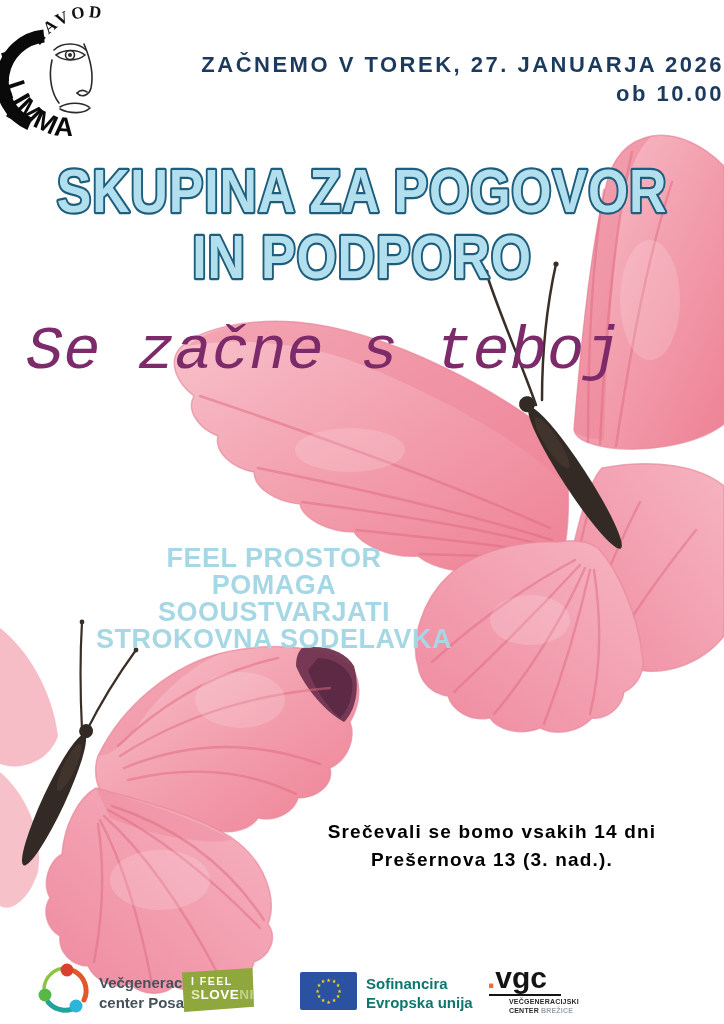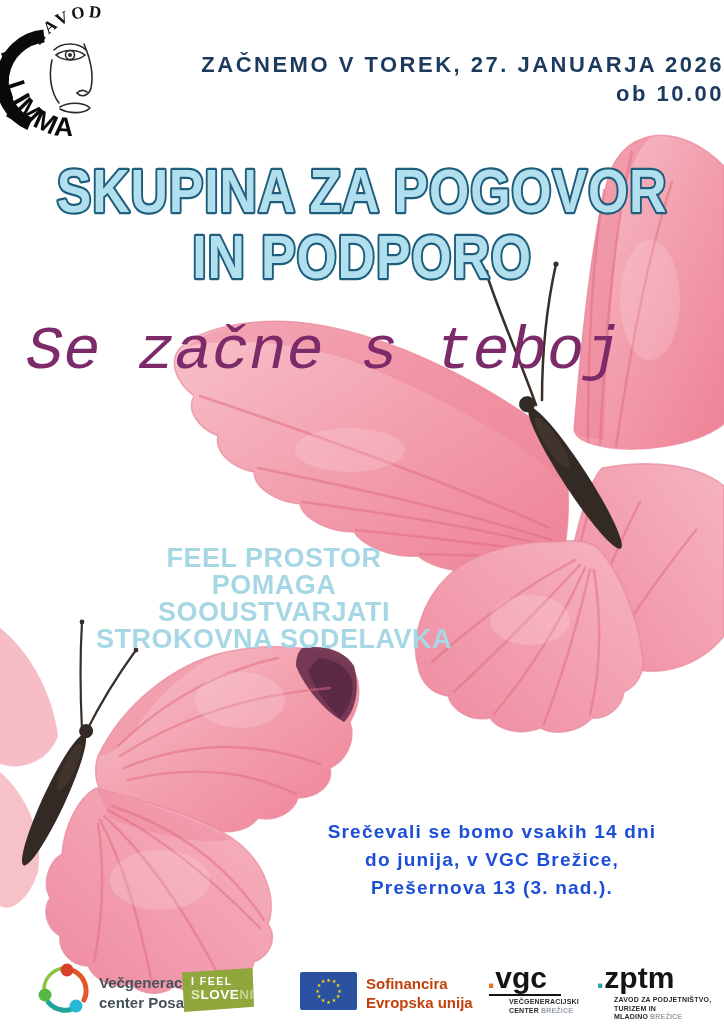--- a/index.html
+++ b/index.html
@@ -21,35 +21,35 @@
     letter-spacing:1px;fill:#b2dfee;stroke:#1e5e7c;stroke-width:4.5;paint-order:stroke;
     stroke-linejoin:round;text-anchor:middle;}
 
   .tagline{position:absolute;left:26px;top:306px;z-index:2;white-space:nowrap;
     font-family:Liberation Mono, monospace;font-style:italic;font-size:62px;line-height:92px;color:#7c2a69;}
 
   .features{position:absolute;left:0;top:545px;width:548px;text-align:center;z-index:2;
     color:#a6d7e4;font-weight:800;font-size:27px;line-height:27px;letter-spacing:0.5px;}
 
   .meeting{position:absolute;left:280px;top:818px;width:424px;text-align:center;z-index:2;
-    color:#1d4ed8;font-weight:800;font-size:19px;line-height:28px;letter-spacing:1.2px;}
+    color:#000000;font-weight:800;font-size:19px;line-height:28px;letter-spacing:1.2px;}
 
   .footer{position:absolute;left:0;top:955px;width:724px;height:69px;z-index:4;}
   .footer > div{position:absolute;}
   .pos-icon{left:36px;top:7px;width:56px;height:56px;}
   .pos-text{left:99px;top:18px;font-size:15px;line-height:20px;font-weight:600;color:#45525c;}
   .ifs{left:182px;top:13px;width:72px;height:44px;background:#8fa73c;
     clip-path:polygon(0% 10%,98% 0%,100% 88%,3% 100%);padding:0;}
   .ifs-in{padding:7px 0 0 9px;}
   .ifs-1{font-size:10.5px;font-weight:800;color:#ffffff;letter-spacing:1.5px;line-height:12px;}
   .ifs-2{font-size:13.5px;font-weight:800;line-height:15px;letter-spacing:0.5px;color:#ffffff;}
   .ifs-2 .pale{color:#e2eabc;} .ifs-2 .pale2{color:#c2d189;}
   .eu-flag{left:300px;top:17px;width:57px;height:38px;}
   #eu-stars text{font-family:"DejaVu Sans",sans-serif;}
-  .eu-text{left:366px;top:19px;font-size:15px;line-height:19px;font-weight:700;color:#c2410c;}
+  .eu-text{left:366px;top:19px;font-size:15px;line-height:19px;font-weight:700;color:#0f766e;}
   .vgcb{left:487px;top:8px;width:104px;}
   .zptmb{left:596px;top:8px;width:126px;}
   .wordmark{font-size:30px;line-height:30px;font-weight:900;color:#141414;letter-spacing:0px;
     font-family:"Liberation Sans",sans-serif;}
   .dot-o{color:#e8722c;} .dot-t{color:#2aa79e;}
   .rule{height:2px;background:#141414;width:72px;margin:1px 0 2px 2px;}
   .sub{font-size:7px;line-height:8.5px;font-weight:700;color:#2a2a2a;letter-spacing:0.2px;}
   .vgcb .sub{margin-left:22px;} .zptmb .sub{margin-left:18px;margin-top:3px;}
   .sub .lt{color:#9aa2ab;margin-left:2px;}
 </style>
@@ -170,21 +170,20 @@
 
   <div class="features">
     <div>FEEL PROSTOR</div>
     <div>POMAGA</div>
     <div>SOOUSTVARJATI</div>
     <div>STROKOVNA SODELAVKA</div>
   </div>
 
   <div class="meeting">
     <div>Srečevali se bomo vsakih 14 dni</div>
-    <div>do junija, v VGC Brežice,</div>
     <div>Prešernova 13 (3. nad.).</div>
   </div>
 
   <div class="footer">
 
     <svg class="pos-icon" style="position:absolute;" viewBox="0 0 56 56" xmlns="http://www.w3.org/2000/svg">
       <path d="M30,6 A22,22 0 0 0 8,26" fill="none" stroke="#8bc53f" stroke-width="3.5" stroke-linecap="round"></path>
       <path d="M38,9 A22,22 0 0 1 48,38" fill="none" stroke="#e2582b" stroke-width="5" stroke-linecap="round"></path>
       <path d="M42,44 A22,22 0 0 1 12,40" fill="none" stroke="#1fa39b" stroke-width="5" stroke-linecap="round"></path>
       <circle cx="31" cy="8" r="6.5" fill="#d9412c"></circle>
@@ -227,22 +226,15 @@
 
     <div class="vgcb">
       <div class="wordmark"><span class="dot-o">.</span><span>vgc</span></div>
       <div class="rule"></div>
       <div class="sub">
         <div>VEČGENERACIJSKI</div>
         <div><span>CENTER</span><span class="lt">BREŽICE</span></div>
       </div>
     </div>
 
-    <div class="zptmb">
-      <div class="wordmark"><span class="dot-t">.</span><span>zptm</span></div>
-      <div class="sub">
-        <div>ZAVOD ZA PODJETNIŠTVO,</div>
-        <div><span>TURIZEM IN MLADINO</span><span class="lt">BREŽICE</span></div>
-      </div>
-    </div>
 
   </div>
 </div>
 
 </body></html>

